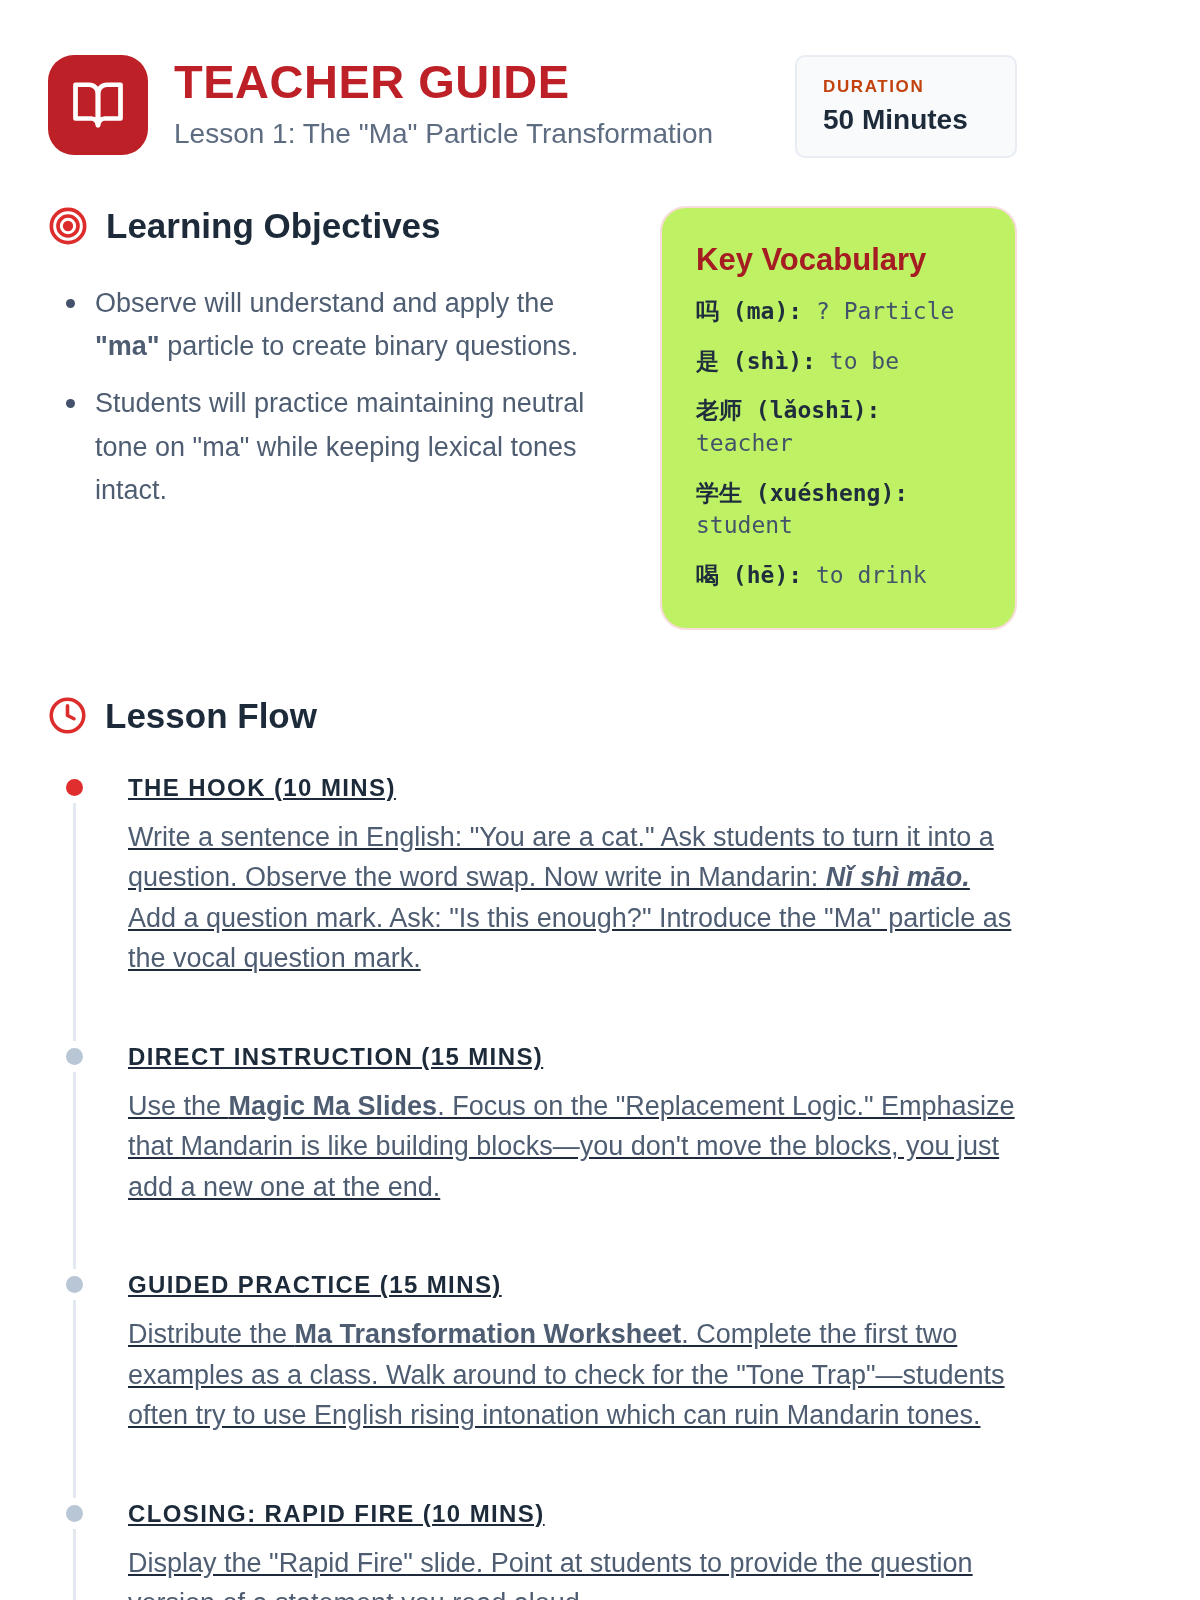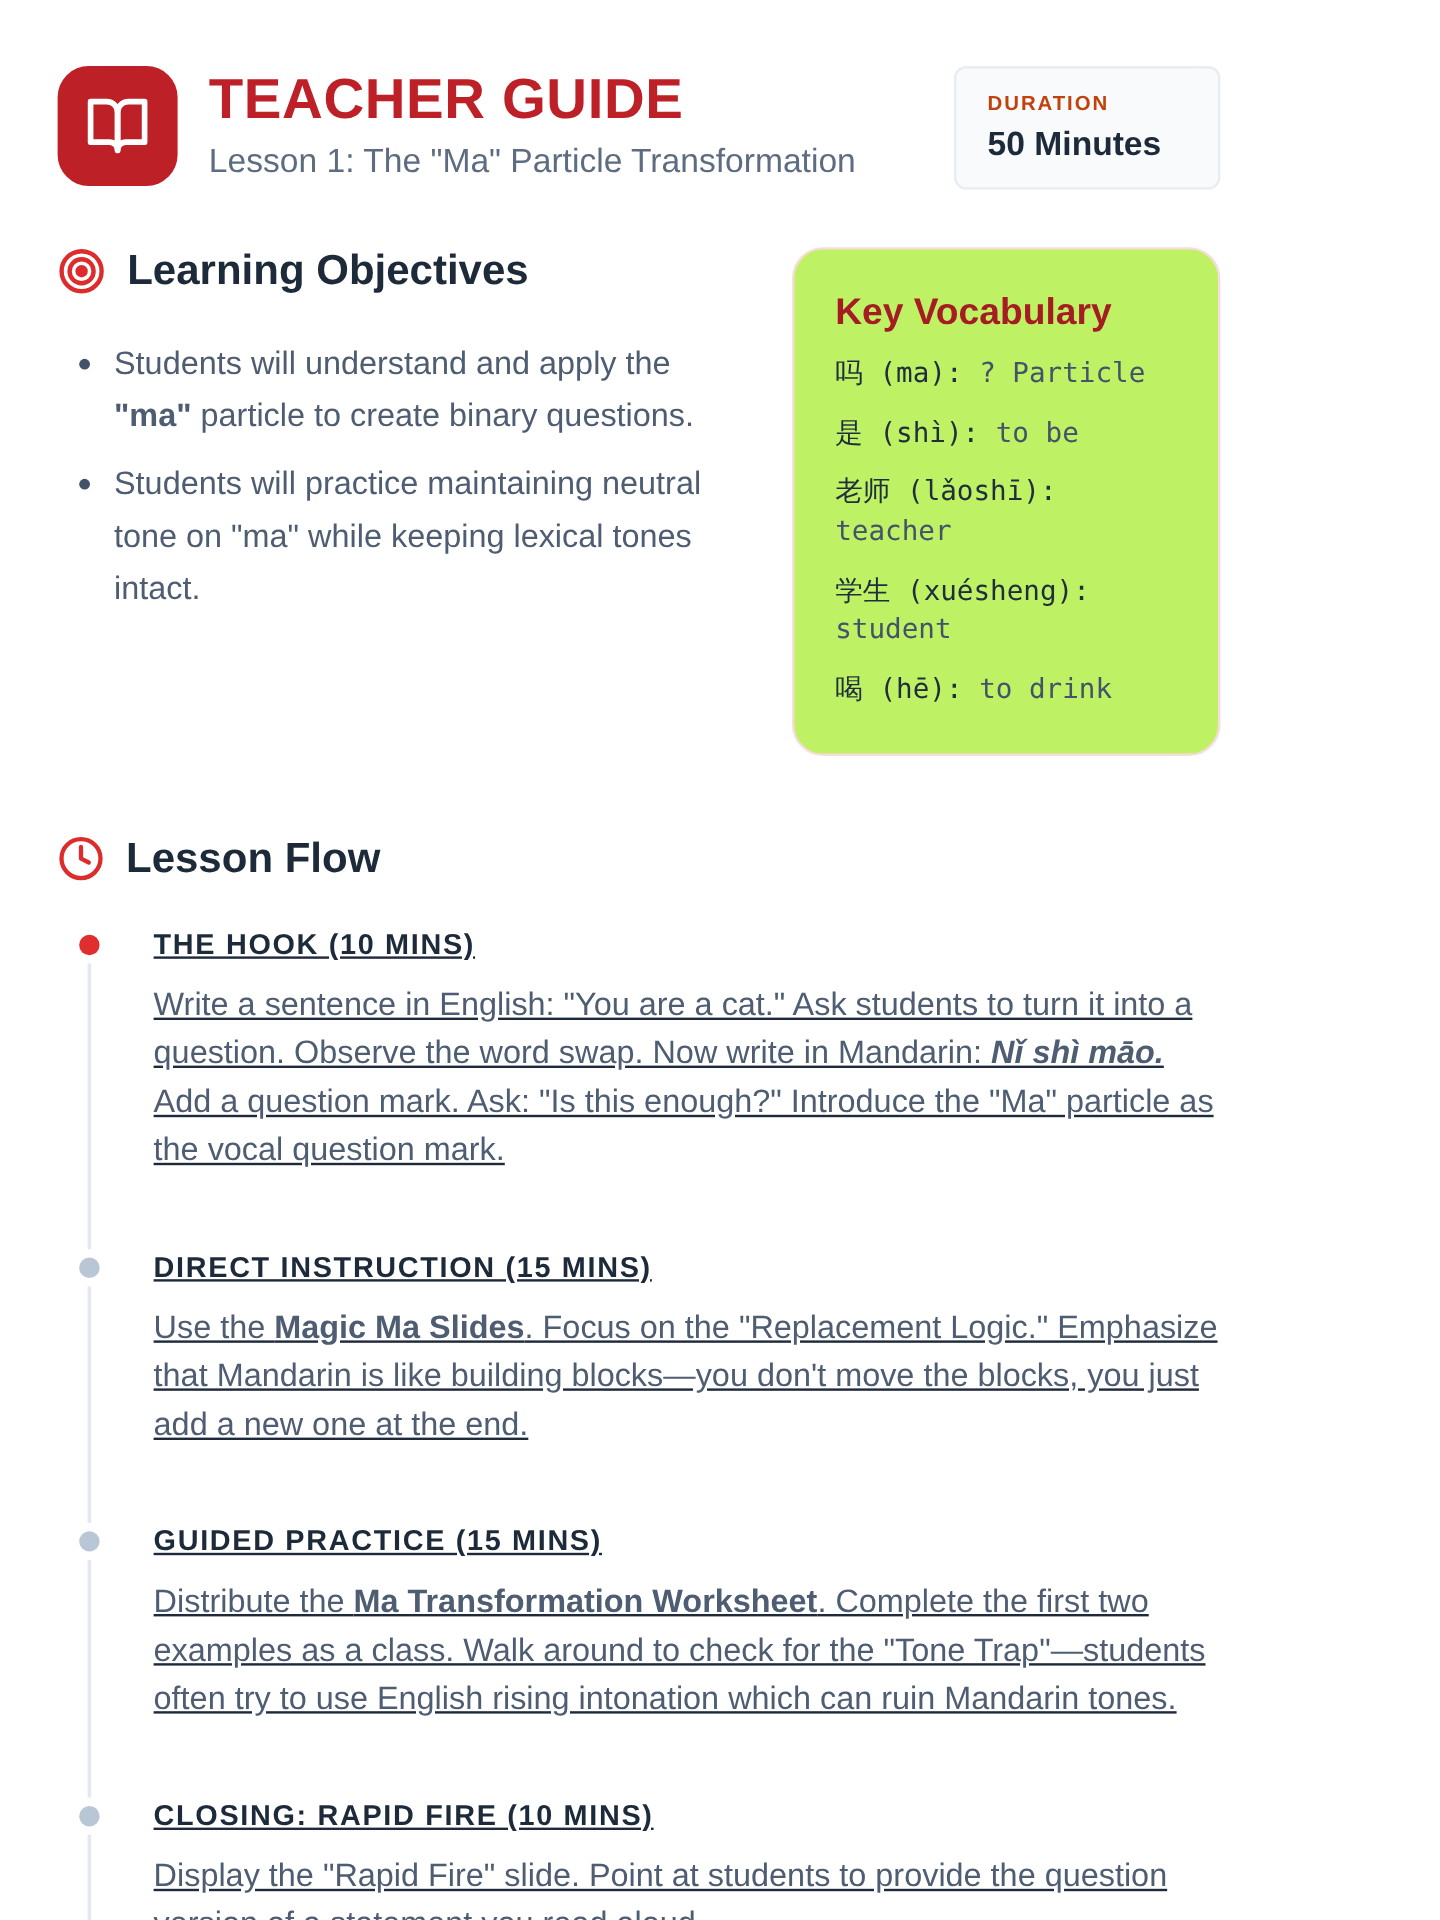--- a/index.html
+++ b/index.html
@@ -47,21 +47,21 @@
   .vocab-card {
     flex: none; width: 357px; align-self: flex-start;
     background: #bef264; border: 2px solid #f8dcdb; border-radius: 26px;
     padding: 34px 32px 36px 34px;
   }
   .vocab-heading { font-size: 31px; font-weight: 700; color: #a51d22; }
   .vocab-entry {
     margin-top: 17px; font-family: "DejaVu Sans Mono", monospace;
     font-size: 23px; line-height: 1.42; color: #44536a;
   }
-  .vocab-term { font-weight: 400; color: #1f2d3d; }
+  .vocab-term { font-weight: 700; color: #1f2d3d; }
 
   
   .lesson-flow { margin-top: 66px; }
   .flow-list { position: relative; margin-top: 38px; text-decoration: underline; }
   .timeline-line {
     position: absolute; left: 25px; top: 22px; bottom: 18px;
     width: 3px; background: #e3e9f0; border-radius: 2px;
   }
   .flow-step { position: relative; padding-left: 80px; margin-bottom: 64px; }
   .flow-step:last-child { margin-bottom: 24px; }
@@ -107,21 +107,21 @@
           <svg width="40" height="40" viewBox="0 0 24 24" fill="none" stroke="#dd2c2c" stroke-width="2.2" stroke-linecap="round" stroke-linejoin="round">
             <circle cx="12" cy="12" r="10"></circle>
             <circle cx="12" cy="12" r="6"></circle>
             <circle cx="12" cy="12" r="2" fill="#dd2c2c"></circle>
           </svg>
         </span>
         <span class="heading-text">Learning Objectives</span>
       </div>
       <ul class="objectives-list">
 
-          <li class="objective-item"><span>Students will understand and apply the </span><span class="b">"ma"</span><span> particle to create binary questions.</span></li>
+          <li class="objective-item"><span>Observe will understand and apply the </span><span class="b">"ma"</span><span> particle to create binary questions.</span></li>
 
 
           <li class="objective-item"><span>Students will practice maintaining neutral tone on "ma" while keeping lexical tones intact.</span></li>
         </ul>
     </div>
 
     <div class="vocab-card">
       <div class="vocab-heading">Key Vocabulary</div>
       <div>
 

